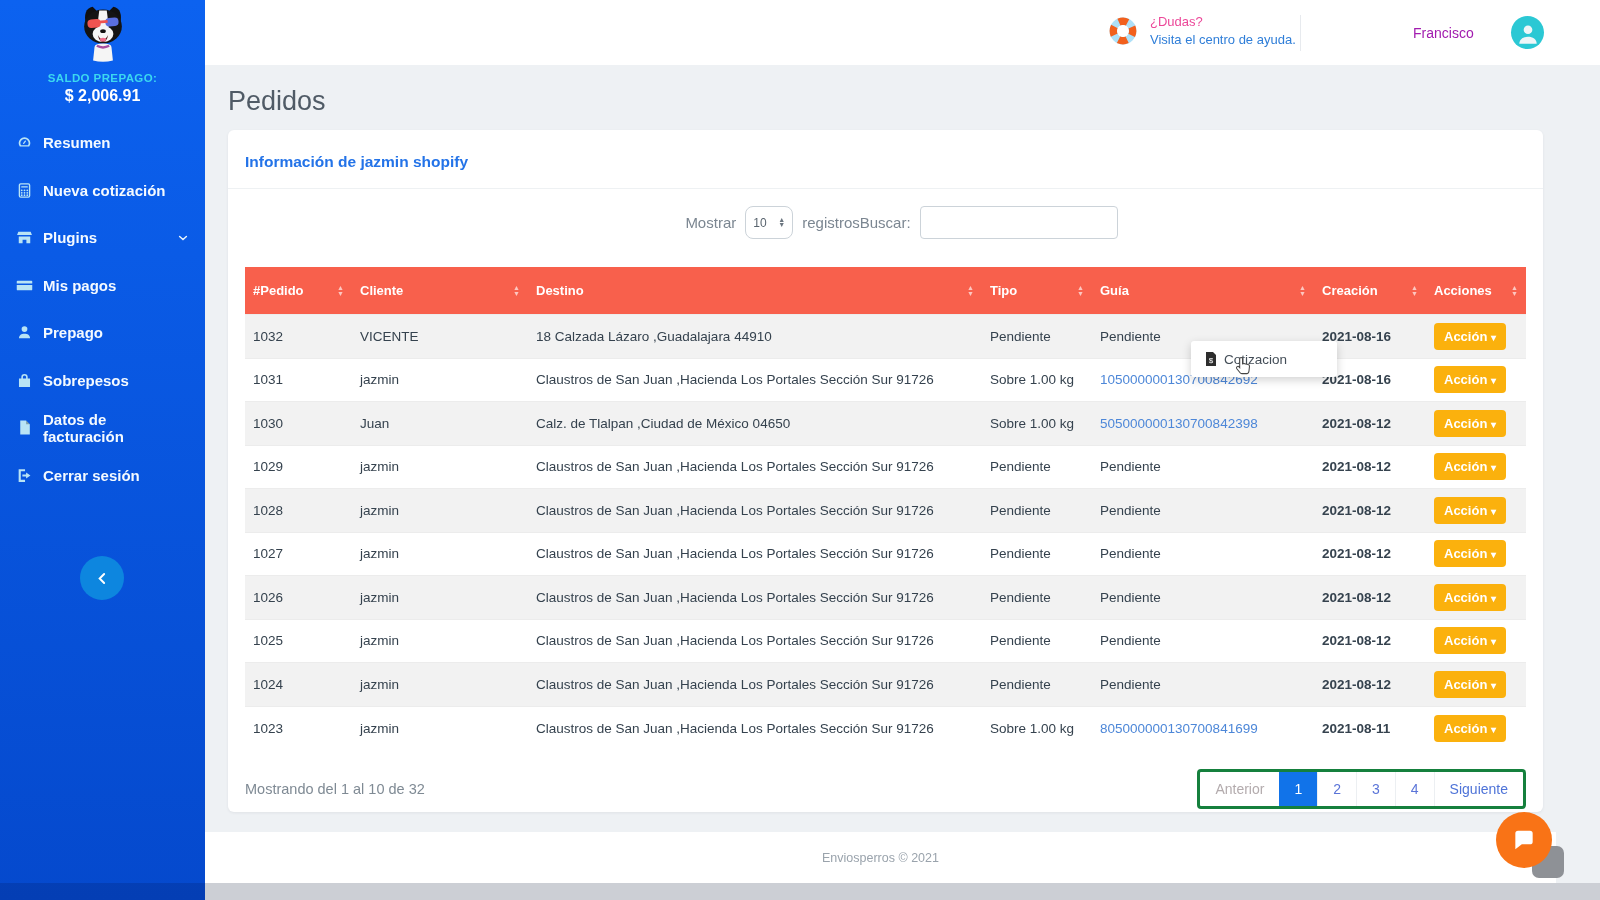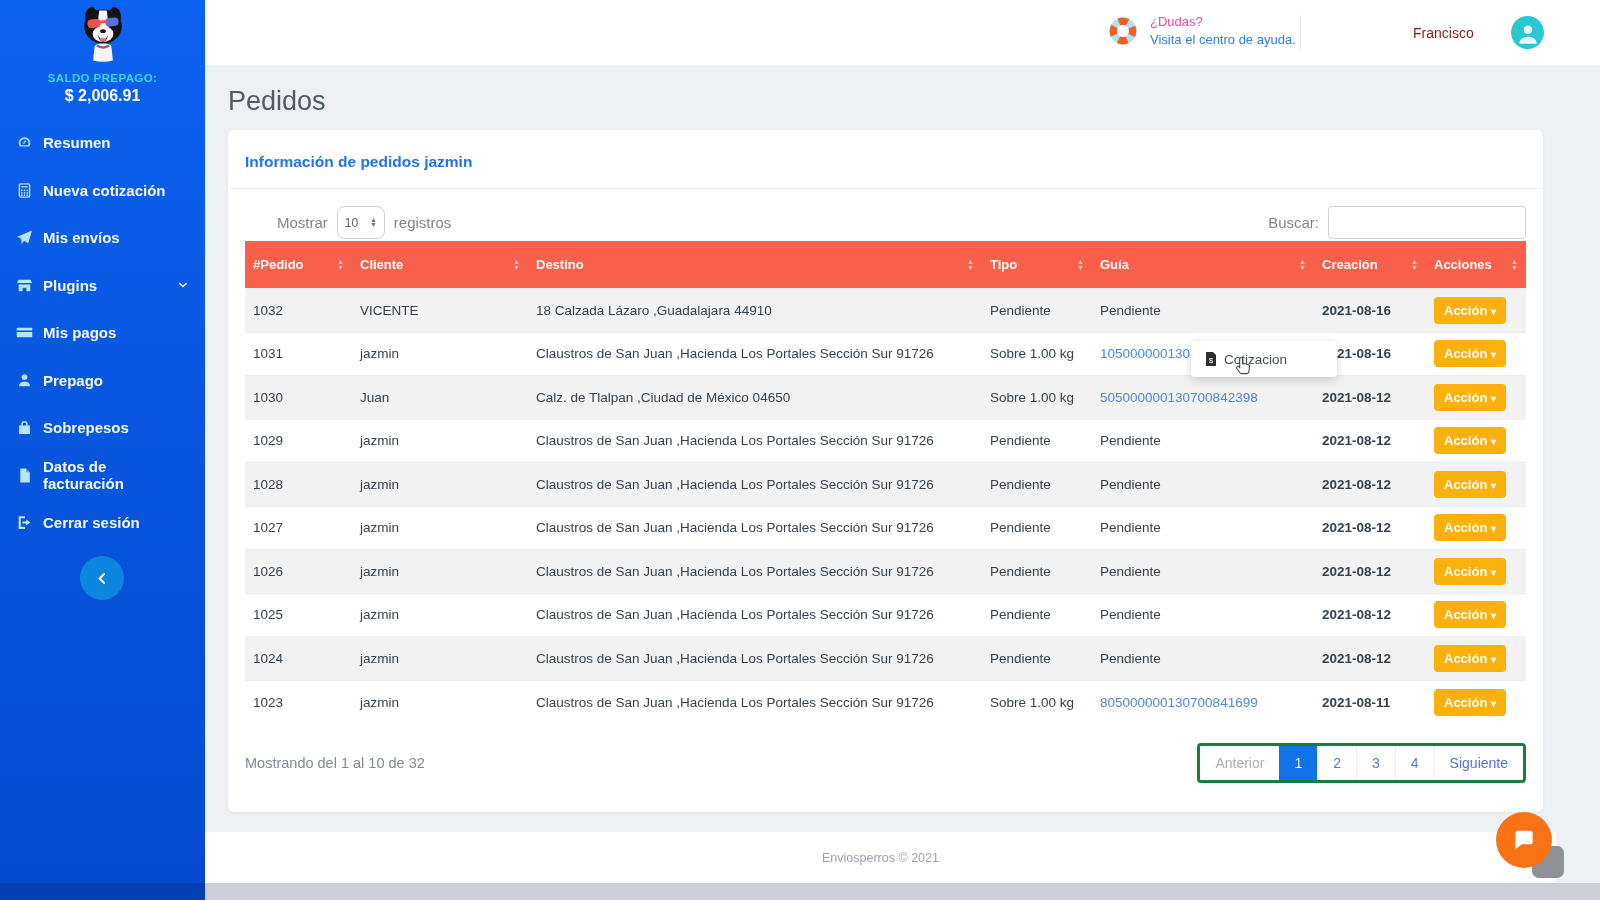--- a/index.html
+++ b/index.html
@@ -30,33 +30,33 @@
     background:#0d86df; color:#fff; display:flex; align-items:center; justify-content:center;
     font-size:18px; font-weight:bold; cursor:pointer; }
 
   
   .topbar { position:absolute; left:205px; top:0; width:1395px; height:65px; background:#fff; z-index:4; }
   .help-block { position:absolute; left:903px; top:13px; display:flex; align-items:center; gap:12px; cursor:pointer; }
   .help-lines { display:flex; flex-direction:column; line-height:1.35; }
   .help-q { color:#ec4899; font-size:13px; }
   .help-link { color:#2f7ed8; font-size:13px; }
   .topbar-divider { position:absolute; left:1095px; top:15px; width:1px; height:36px; background:#e7eaee; }
-  .username { position:absolute; left:1208px; top:25px; color:#7f1d1d; font-size:14px; }
+  .username { position:absolute; left:1208px; top:25px; color:#a21caf; font-size:14px; }
   .avatar { position:absolute; left:1306px; top:16px; width:33px; height:33px; border-radius:50%;
     background:#2bc8d4; display:flex; align-items:center; justify-content:center; overflow:hidden; cursor:pointer; }
 
   
   .page-title { position:absolute; left:228px; top:86px; font-size:27px; color:#505b66; font-weight:400; }
 
   .card { position:absolute; left:228px; top:130px; width:1315px; height:682px; background:#fff;
     border-radius:6px; box-shadow:0 1px 3px rgba(60,70,80,.08); }
   .card-header { padding:23px 17px 17px; border-bottom:1px solid #eef1f3; }
   .card-title { color:#2373e8; font-size:15.5px; font-weight:bold; }
 
-  .controls { display:flex; justify-content:space-between; align-items:center; padding:17px 17px 2px;margin-left:32px; }
+  .controls { display:flex; justify-content:center; align-items:center; padding:17px 17px 28px;margin-left:32px; }
   .page-size { display:flex; align-items:center; gap:9px; color:#7b8691; font-size:15px; }
   .select-box { width:48px; height:33px; border:1px solid #ccd3d9; border-radius:8px; background:#fff;
     display:flex; align-items:center; justify-content:space-between; padding:0 7px; cursor:pointer; }
   .select-value { color:#59646e; font-size:12px; }
   .updown { display:flex; flex-direction:column; line-height:.62; color:#6b7680; font-size:7px; }
   .search-wrap { display:flex; align-items:center; gap:9px; color:#7b8691; font-size:15px; }
   .search-input { width:198px; height:33px; border:1px solid #ccd3d9; border-radius:4px; background:#fff;
     outline:none; padding:0 8px; font-size:14px; color:#3c4858; font-family:"Liberation Sans",sans-serif; }
 
   
@@ -147,28 +147,20 @@
             <rect x="3.2" y="1.8" width="9.6" height="12.4" rx="1.2"></rect>
             <path d="M5.4 4.6h5.2" stroke-linecap="round"></path>
             <path d="M5.4 7.8h.01M8 7.8h.01M10.6 7.8h.01M5.4 10.2h.01M8 10.2h.01M10.6 10.2h.01M5.4 12.4h.01M8 12.4h.01M10.6 12.4h.01" stroke-linecap="round" stroke-width="1.7"></path>
           </svg>
         </span>
         <span class="side-label">Nueva cotización</span>
       </div>
       <div class="side-item">
         <span class="side-icon">
           <svg viewBox="0 0 16 16">
-            <path fill="currentColor" d="M15 1.5 1.2 7.3l3.6 1.8.6 4.9 2.2-3 3.9 2.5z"></path>
-          </svg>
-        </span>
-        <span class="side-label">Mis envíos</span>
-      </div>
-      <div class="side-item">
-        <span class="side-icon">
-          <svg viewBox="0 0 16 16">
             <path fill="currentColor" d="M2.2 2.5h11.6L15 5.7H1zM2.6 7h10.8v6.5H9.8v-3.3H6.2v3.3H2.6z"></path>
           </svg>
         </span>
         <span class="side-label">Plugins</span>
         <span class="side-chevron">
           <svg viewBox="0 0 16 16" width="12" height="12">
             <path fill="none" stroke="currentColor" stroke-width="2" stroke-linecap="round" d="m3.5 6 4.5 4 4.5-4"></path>
           </svg>
         </span>
       </div>
@@ -243,21 +235,21 @@
       <circle cx="12" cy="9" r="4" fill="#eef6f8"></circle>
       <path d="M4 22c0-4.4 3.6-6.5 8-6.5s8 2.1 8 6.5z" fill="#eef6f8"></path>
     </svg>
   </div>
 </div>
 
 <div class="page-title">Pedidos</div>
 
 <div class="card">
   <div class="card-header">
-    <span class="card-title">Información de pedidos jazmin</span>
+    <span class="card-title">Información de jazmin shopify</span>
   </div>
 
   <div class="controls">
     <div class="page-size">
       <span>Mostrar</span>
       <div class="select-box">
         <span class="select-value">10</span>
         <span class="updown">
             <span>▲</span>
             <span>▼</span>

